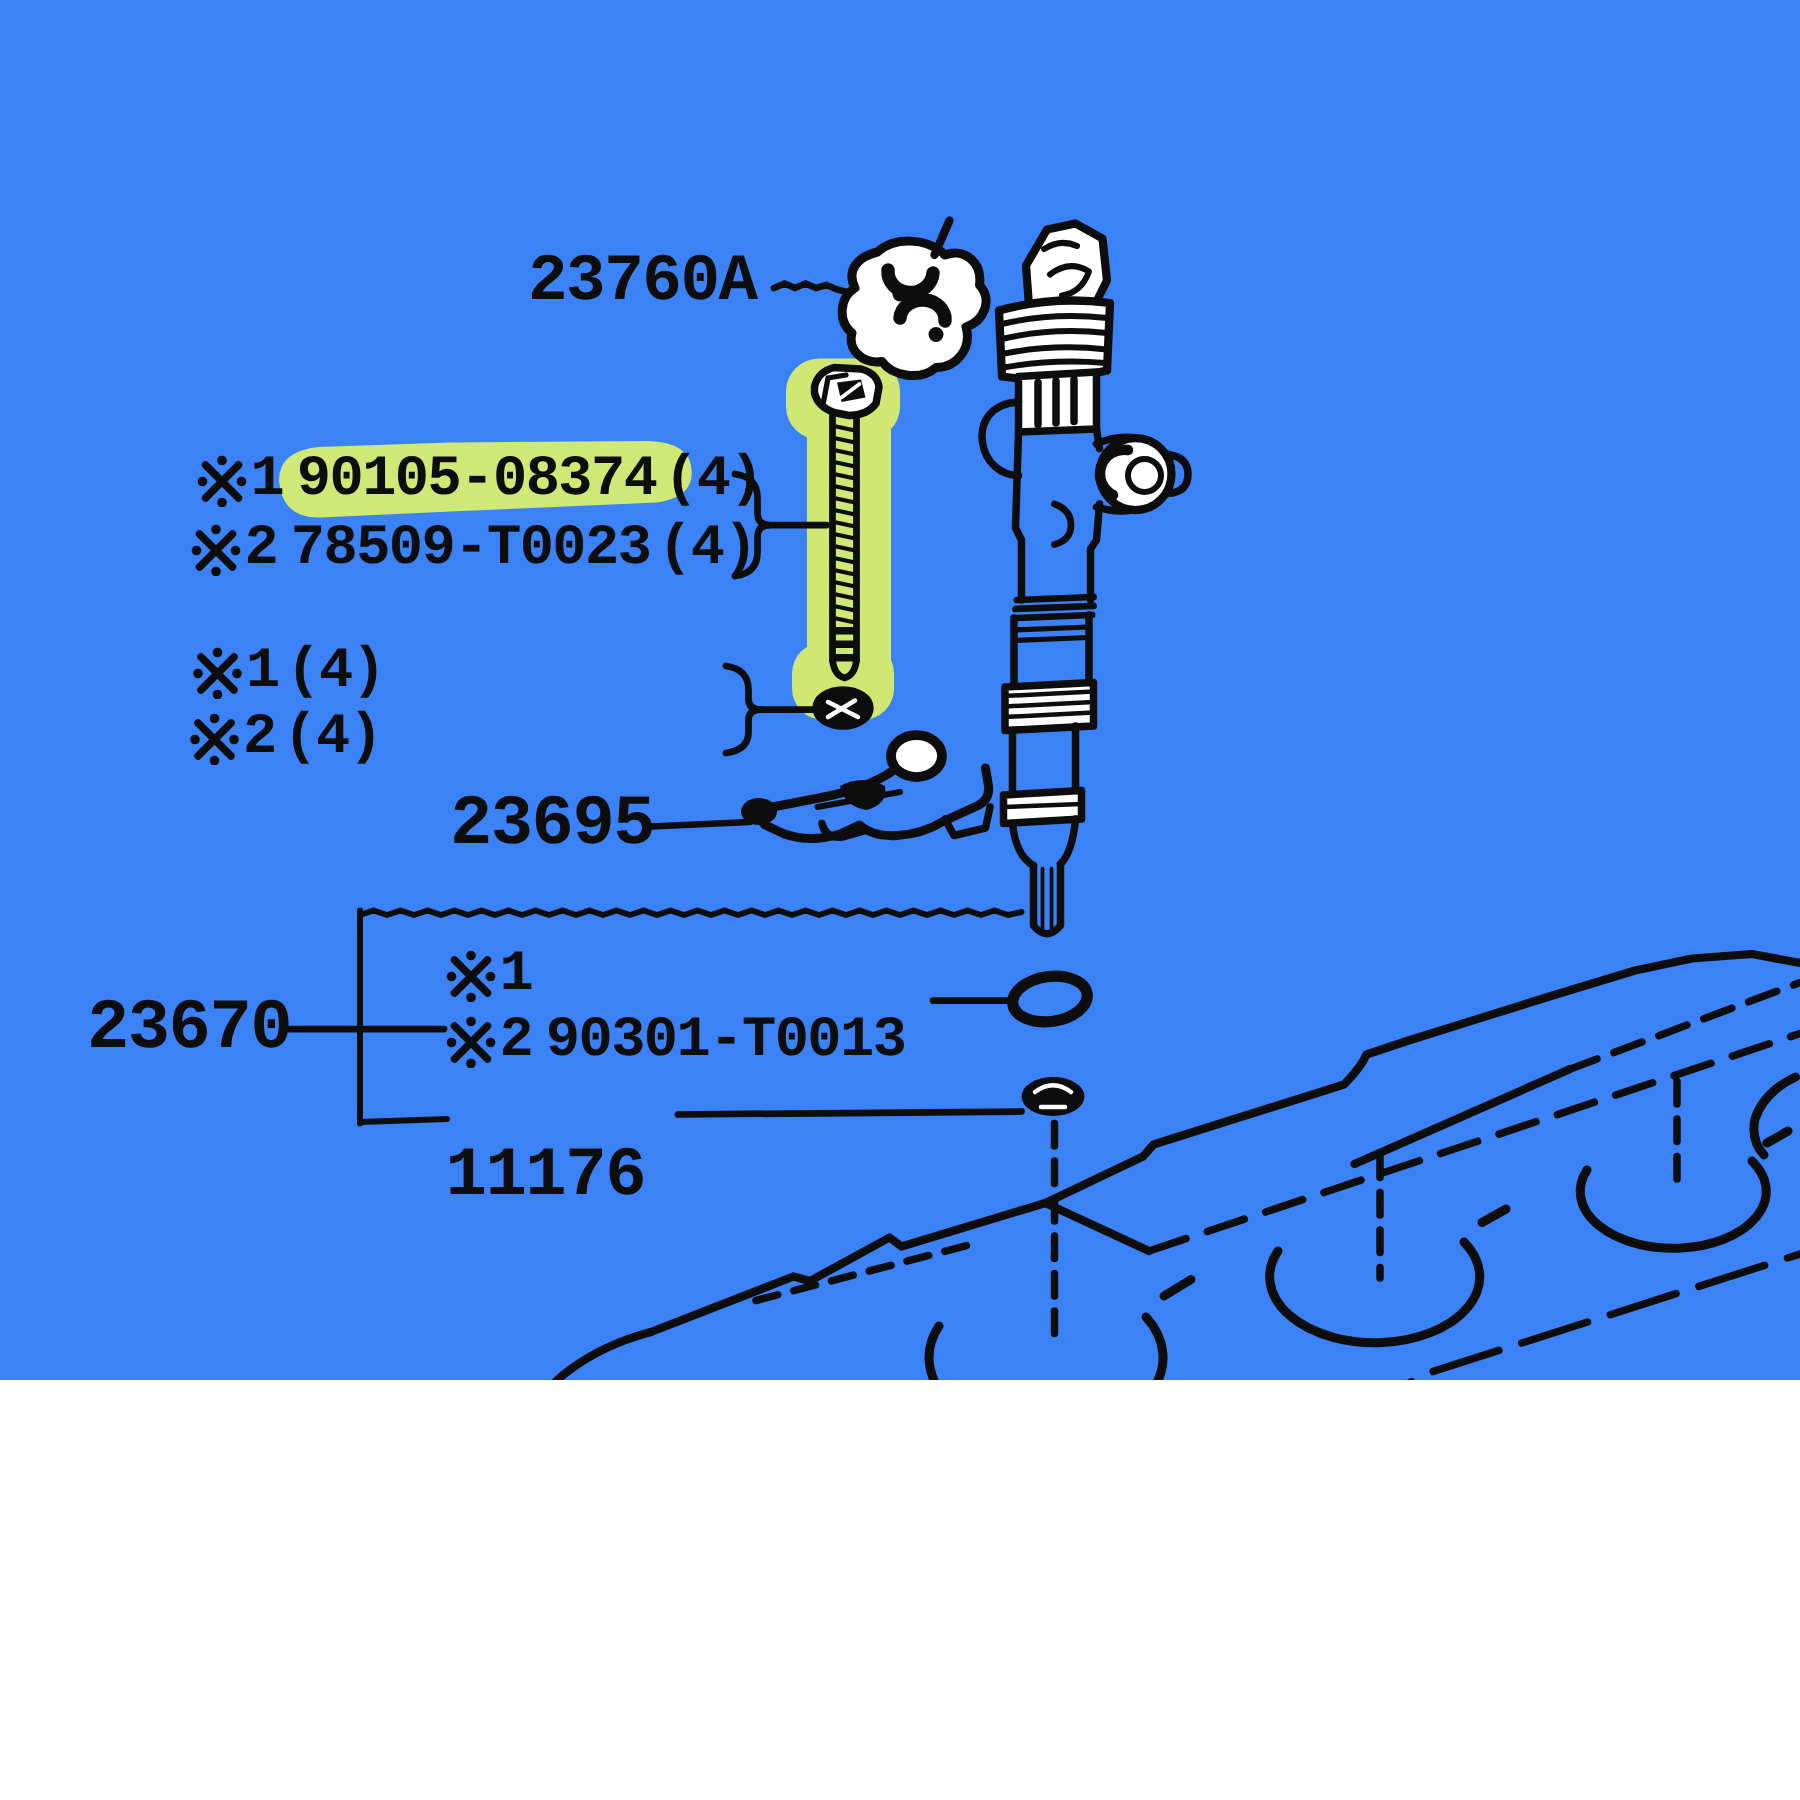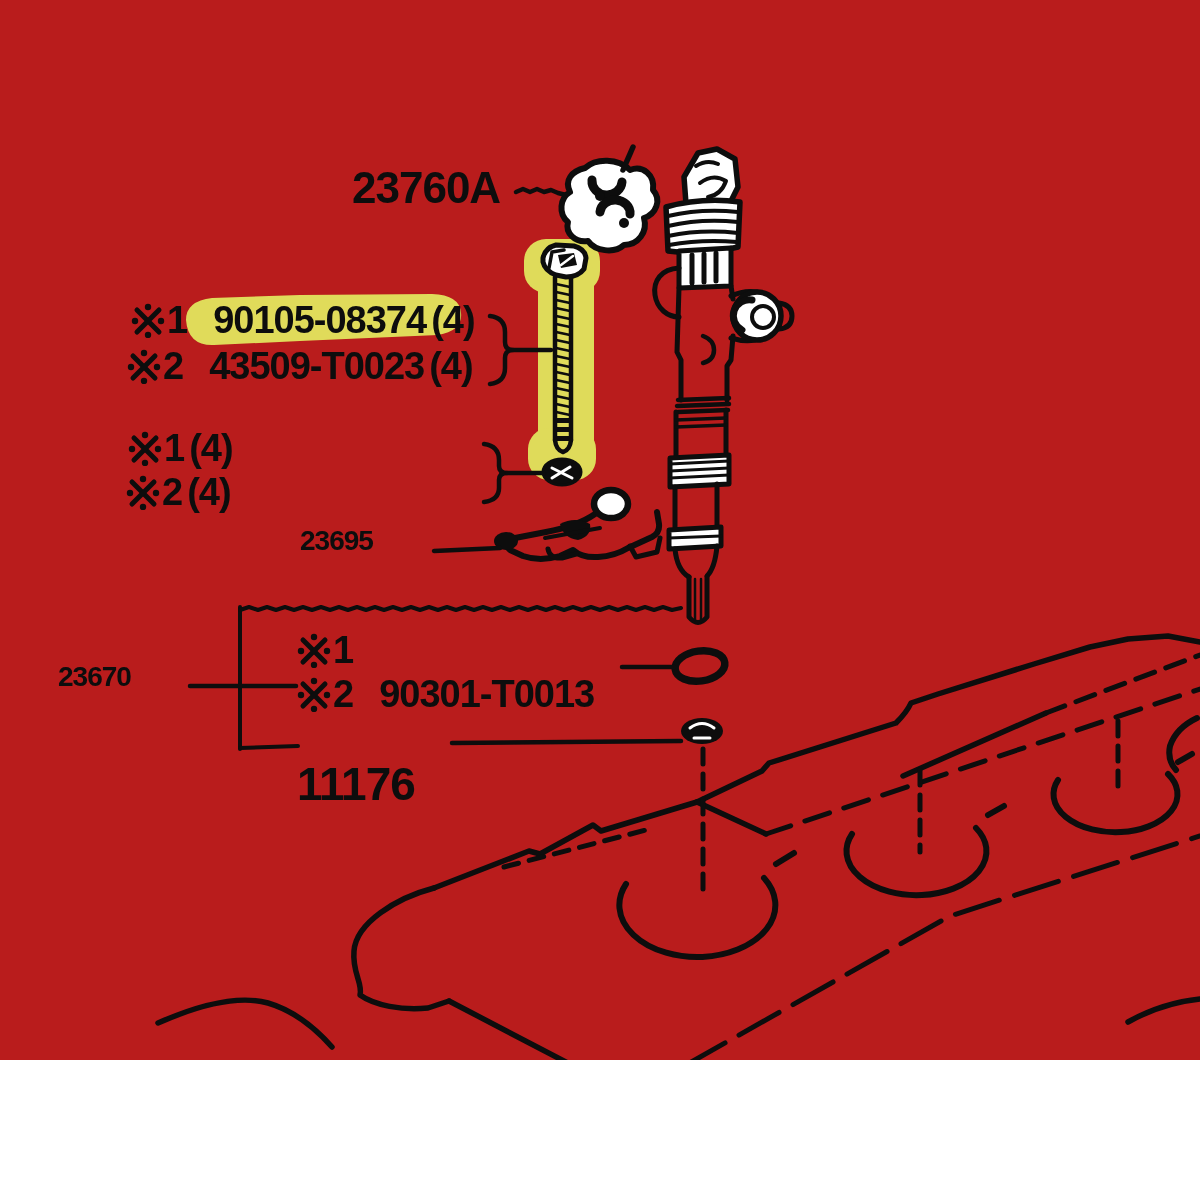--- a/index.html
+++ b/index.html
@@ -1,29 +1,29 @@
 <!DOCTYPE html>
 <html><head>
 <meta charset="utf-8">
 <style>
   html,body{margin:0;padding:0;background:#fff;}
-  .canvas{position:relative;width:1200px;height:1060px;background:#b91c1c;overflow:hidden;
-          font-family:Liberation Sans, sans-serif;}
+  .canvas{position:relative;width:1200px;height:920px;background:#3b82f6;overflow:hidden;
+          font-family:Liberation Mono, monospace;}
   svg.art{position:absolute;left:0;top:0;z-index:1;}
   .lbl{position:absolute;z-index:2;font-weight:bold;color:#0d0d0d;line-height:1;
        white-space:nowrap;letter-spacing:-1px;}
   .prow{position:absolute;z-index:2;display:flex;align-items:center;font-weight:bold;
         color:#0d0d0d;line-height:1;letter-spacing:-1px;white-space:nowrap;}
   .prow .idx{margin-left:2px;}
-  .prow .num{margin-left:26px;}
+  .prow .num{margin-left:9px;}
   .prow .qty{margin-left:5px;}
   .refmark line{stroke:#0d0d0d;stroke-width:5;stroke-linecap:round;}
   .refmark circle{fill:#0d0d0d;}
   .f38{font-size:38px;}
-  .f42{font-size:28px;text-align:center;}
+  .f42{font-size:47px;text-align:center;}
   .f44{font-size:44px;}
   .f46{font-size:46px;}
 </style>
 </head>
 <body>
 
 <div class="canvas">
 
   <svg class="art" width="1200" height="1200" viewBox="0 0 1200 1200" fill="none" stroke="#0d0d0d" stroke-linecap="round" stroke-linejoin="round">
 
@@ -187,21 +187,21 @@
   <div class="prow f38" style="left:127px;top:347px;">
     <svg class="refmark" width="34" height="36" viewBox="0 0 34 36">
         <line x1="6" y1="8" x2="28" y2="30"></line>
         <line x1="28" y1="8" x2="6" y2="30"></line>
         <circle cx="17" cy="5" r="3.2"></circle>
         <circle cx="4" cy="19" r="3.2"></circle>
         <circle cx="30" cy="19" r="3.2"></circle>
         <circle cx="17" cy="33" r="3.2"></circle>
       </svg>
     <span class="idx">2</span>
-    <span class="num">43509-T0023</span>
+    <span class="num">78509-T0023</span>
     <span class="qty">(4)</span>
   </div>
 
   <div class="prow f38" style="left:128px;top:429px;">
     <svg class="refmark" width="34" height="36" viewBox="0 0 34 36">
         <line x1="6" y1="8" x2="28" y2="30"></line>
         <line x1="28" y1="8" x2="6" y2="30"></line>
         <circle cx="17" cy="5" r="3.2"></circle>
         <circle cx="4" cy="19" r="3.2"></circle>
         <circle cx="30" cy="19" r="3.2"></circle>

